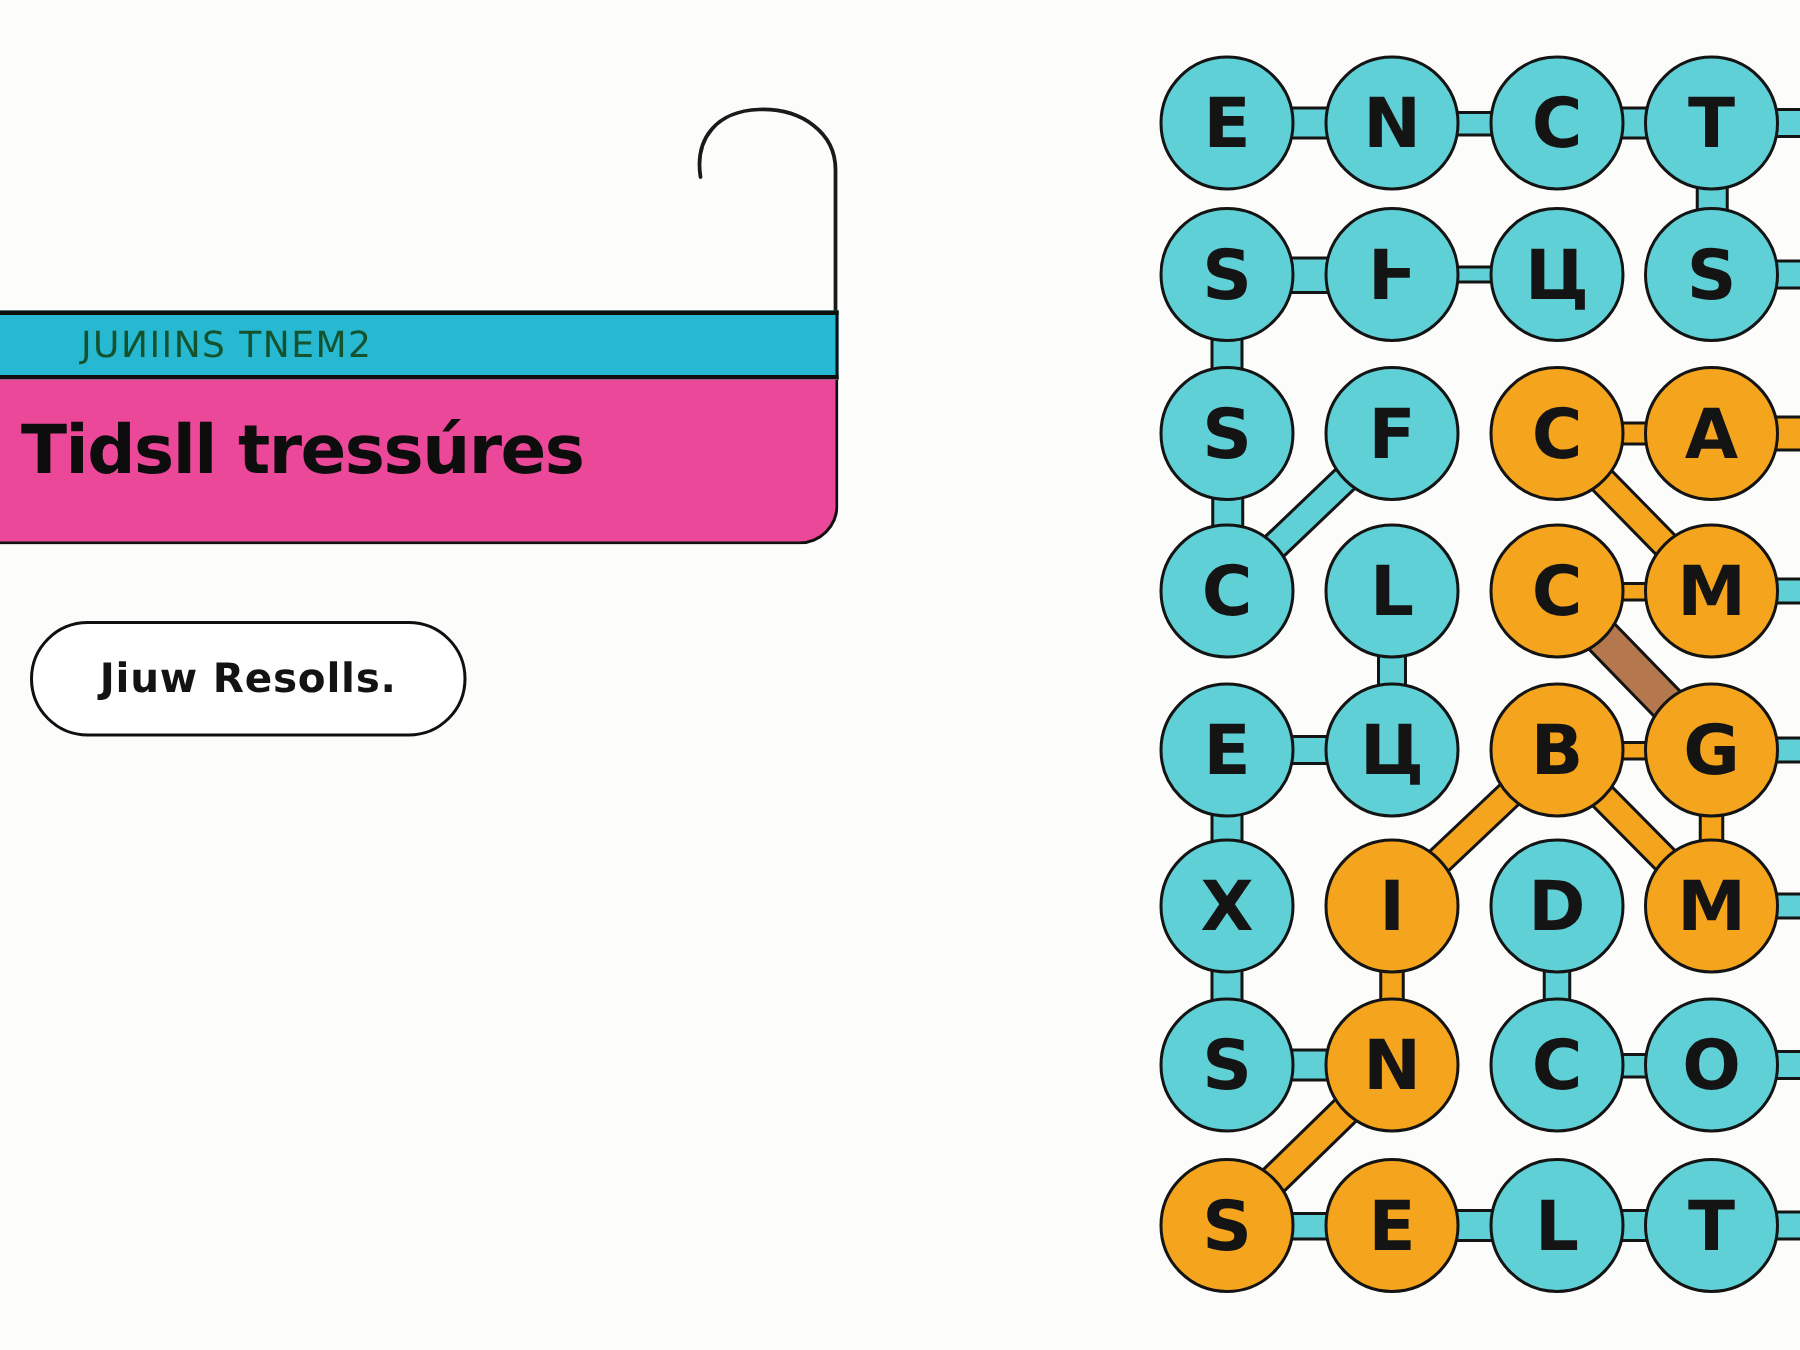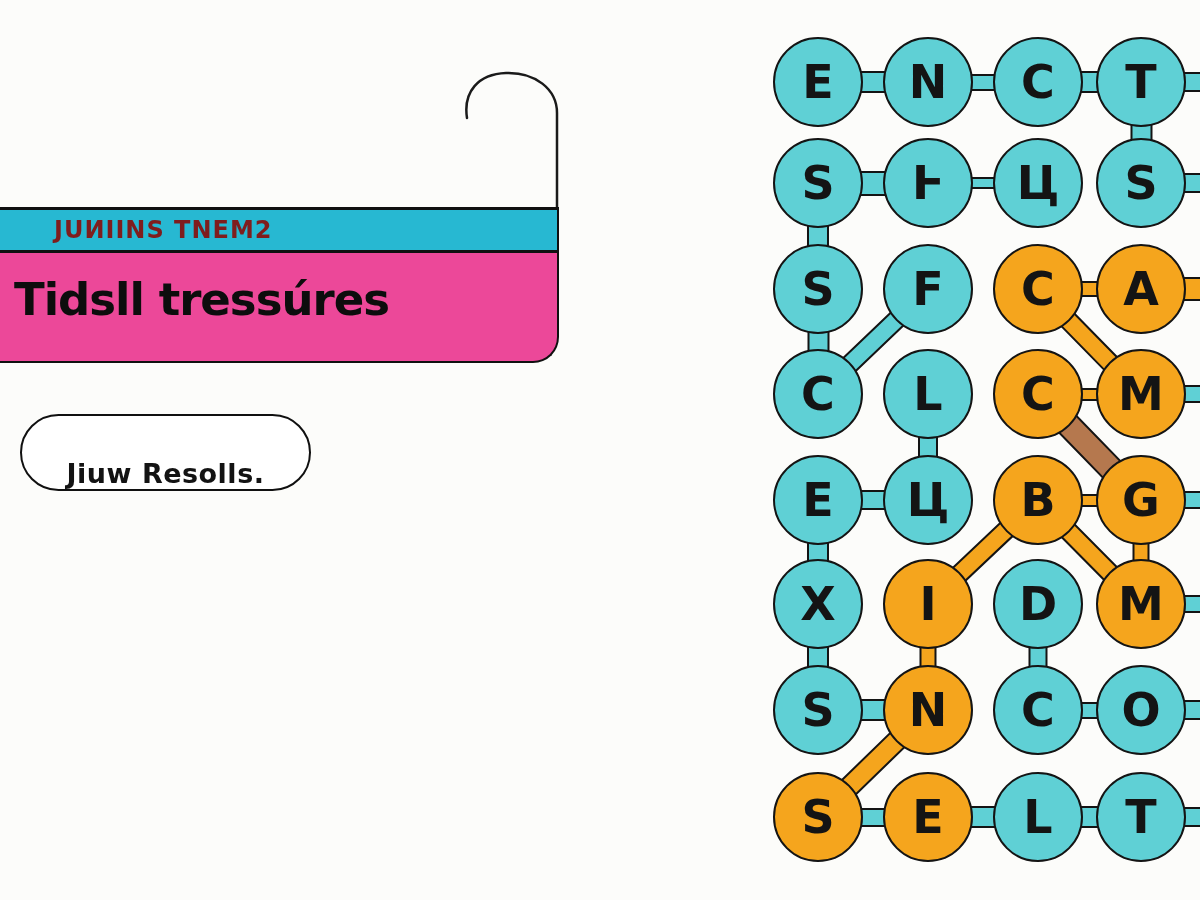--- a/index.html
+++ b/index.html
@@ -10,37 +10,37 @@
   }
   
   .arch-svg{position:absolute;left:0;top:0;width:1200px;height:900px;pointer-events:none;}
   .banner{
     position:absolute;left:0;top:207px;width:559px;height:46px;
     box-sizing:border-box;
     border-top:3px solid #101010;border-bottom:3px solid #101010;border-right:2.5px solid #101010;
     display:flex;align-items:center;padding-left:54px;
   }
   .banner-label{
-    font-size:24px;font-weight:700;color:#7f1d1d;letter-spacing:1px;white-space:nowrap;
+    font-size:24px;font-weight:400;color:#14532d;letter-spacing:1px;white-space:nowrap;
   }
   .title-panel{
     position:absolute;left:0;top:253px;width:559px;height:110px;background:#ec4899;
     box-sizing:border-box;
     border-right:2.5px solid #101010;border-bottom:2.5px solid #101010;
     border-bottom-right-radius:26px;
   }
   .puzzle-title{
     position:absolute;left:14px;top:20px;
     font-size:45px;font-weight:800;color:#0d0d0d;letter-spacing:-1px;white-space:nowrap;
   }
   .pill-button{
     position:absolute;left:20px;top:414px;width:291px;height:77px;
     box-sizing:border-box;background:#ffffff;
     border:2.5px solid #101010;border-radius:39px;
-    display:flex;align-items:flex-end;justify-content:center;cursor:pointer;
+    display:flex;align-items:center;justify-content:center;cursor:pointer;
   }
   .pill-button-label{
     font-size:27px;font-weight:800;color:#131313;letter-spacing:0.5px;
   }
   
   #grid-layer{position:absolute;left:0;top:0;width:1200px;height:900px;}
   .link{
     position:absolute;z-index:1;box-sizing:border-box;
     border:2px solid #141414;border-radius:4px;
   }

